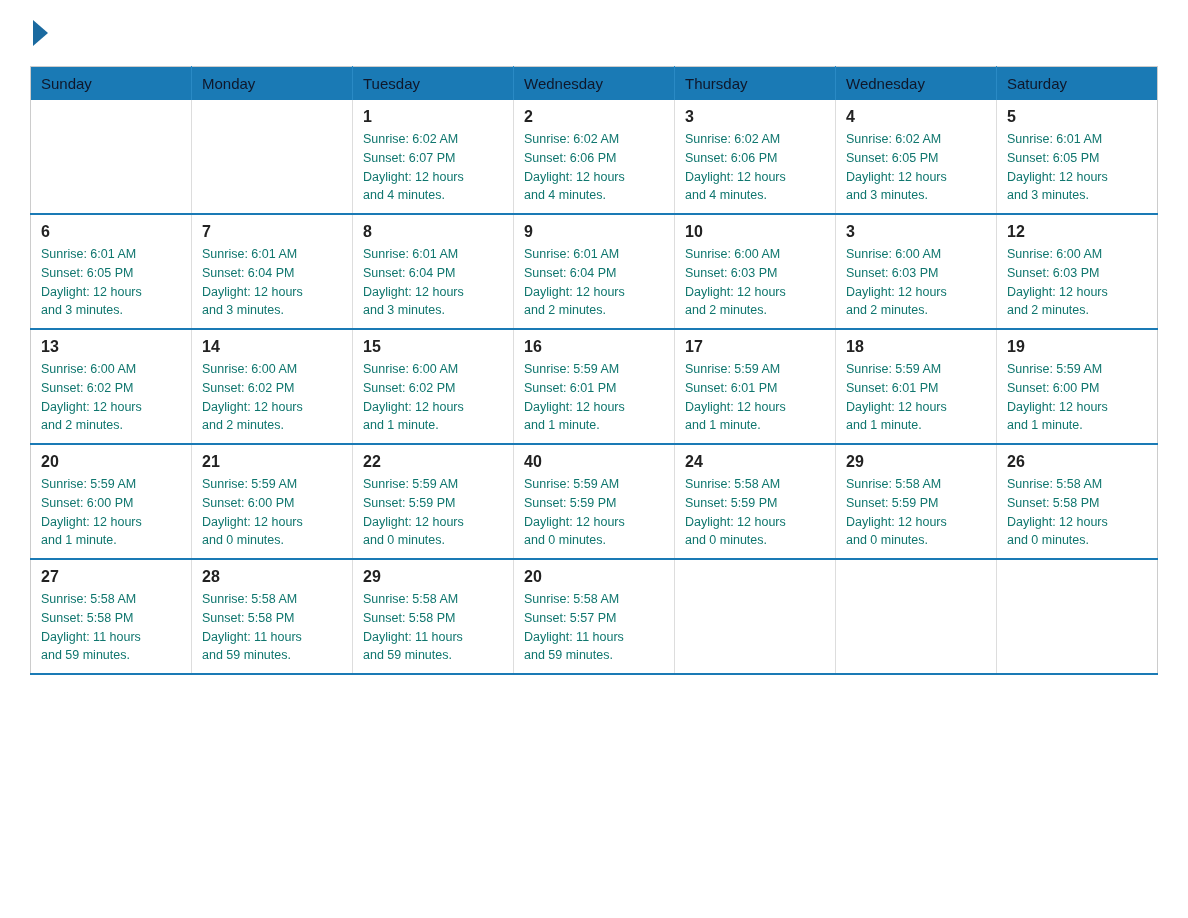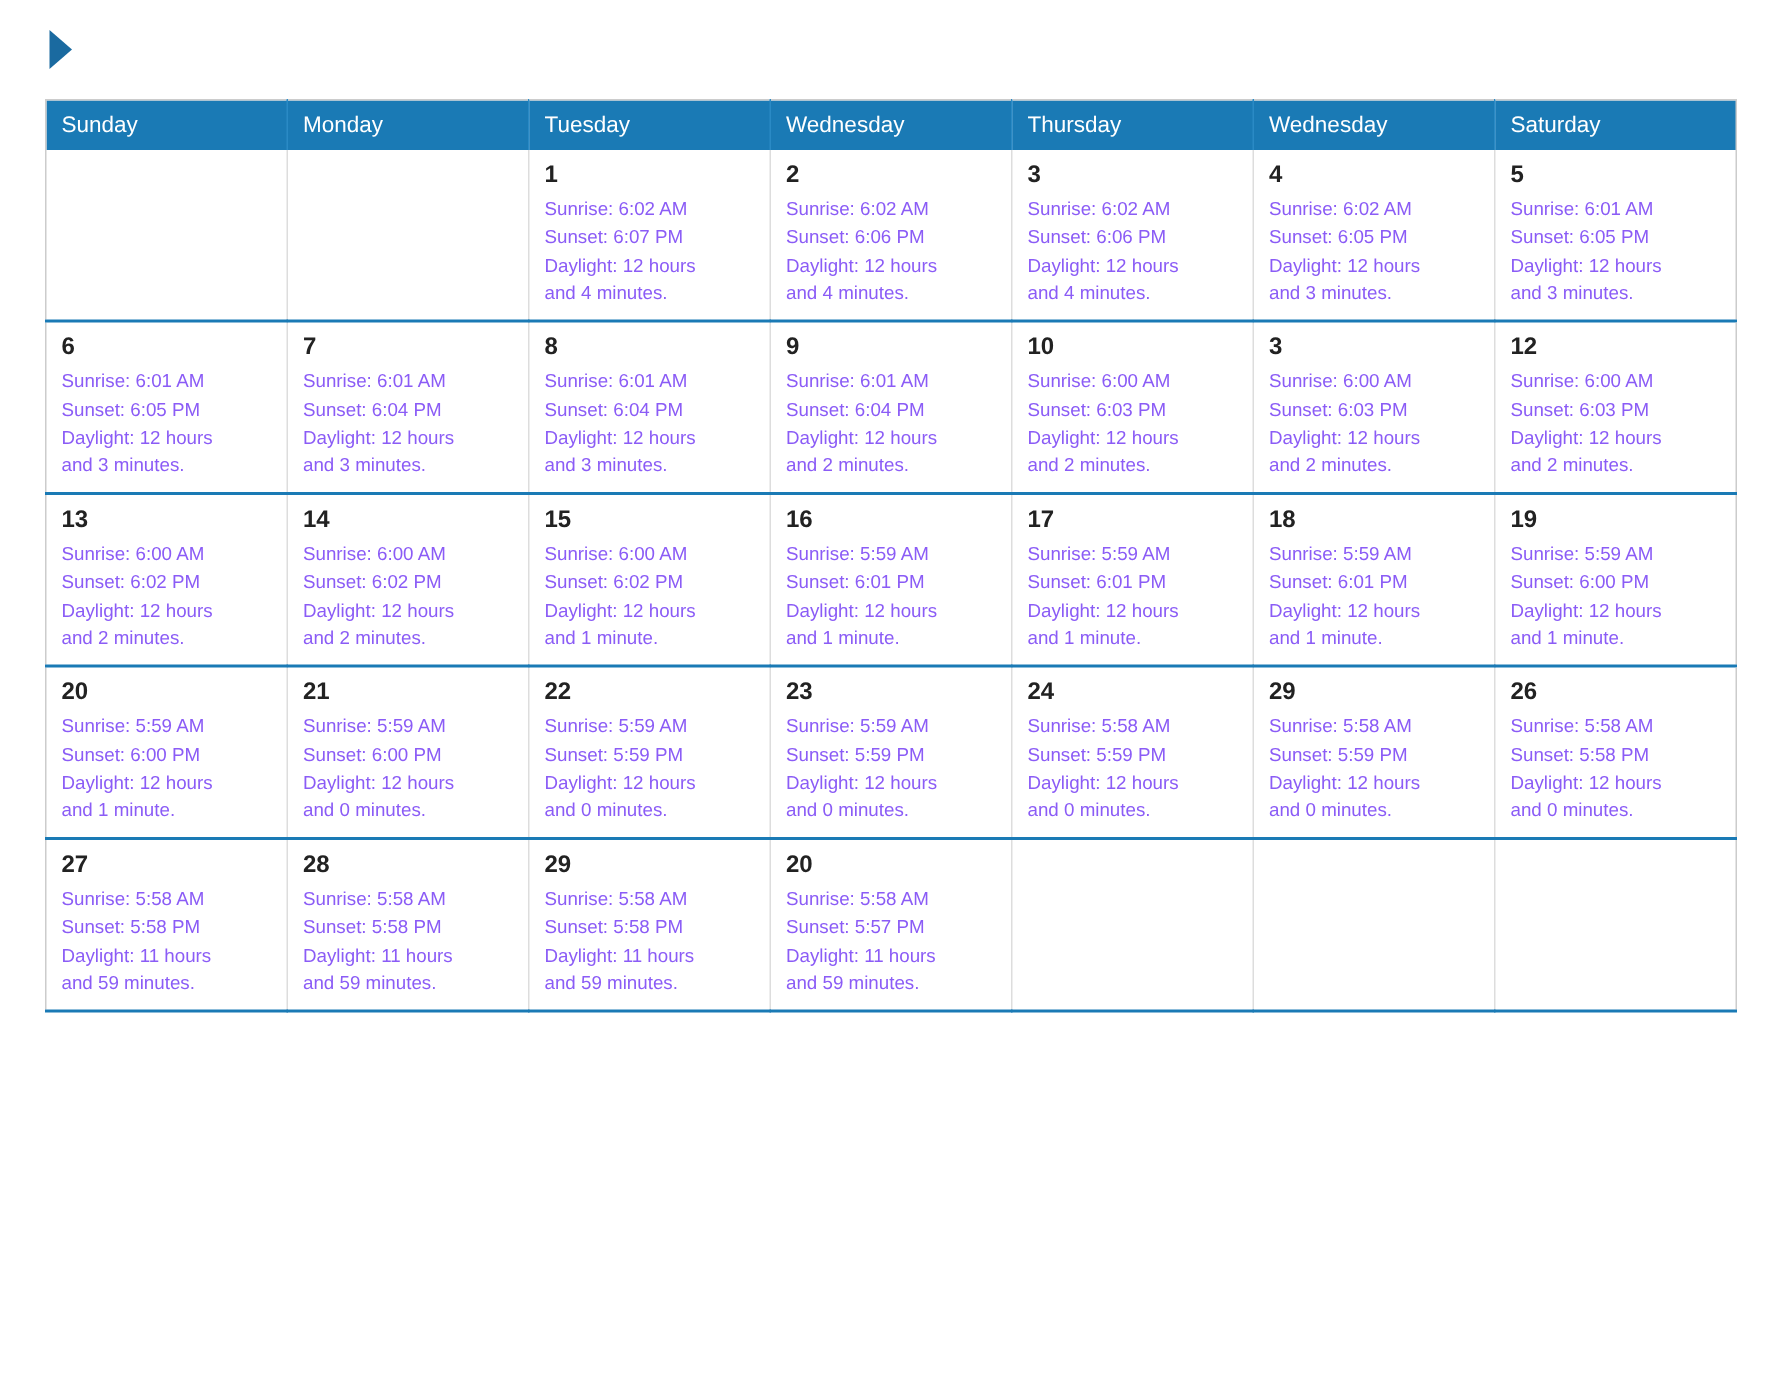--- a/index.html
+++ b/index.html
@@ -65,21 +65,21 @@
       width: 100%;
       border-collapse: collapse;
       border: 1px solid #ccc;
     }
 
     .calendar-table thead tr {
       background-color: #1a7ab5;
     }
 
     .calendar-table thead th {
-      color: #ffffff;
+      color: #0f172a;
       font-size: 15px;
       font-weight: normal;
       padding: 8px 10px;
       text-align: left;
       border-right: 1px solid #2a8ac5;
     }
 
     .calendar-table thead th:last-child {
       border-right: none;
     }
@@ -106,21 +106,21 @@
     .day-number {
       font-size: 16px;
       font-weight: bold;
       color: #222;
       display: block;
       margin-bottom: 4px;
     }
 
     .day-info {
       font-size: 12.5px;
-      color: #8b5cf6;
+      color: #0f766e;
       line-height: 1.5;
     }
   </style>
 </head>
 <body>
 
 <div class="header">
   <div class="logo">
     <div class="logo-wrapper">
       <div class="logo-general">
@@ -306,21 +306,21 @@
 and 0 minutes.</div>
         </td>
         <td>
           <span class="day-number">22</span>
           <div class="day-info" style="white-space: pre-line;">Sunrise: 5:59 AM
 Sunset: 5:59 PM
 Daylight: 12 hours
 and 0 minutes.</div>
         </td>
         <td>
-          <span class="day-number">23</span>
+          <span class="day-number">40</span>
           <div class="day-info" style="white-space: pre-line;">Sunrise: 5:59 AM
 Sunset: 5:59 PM
 Daylight: 12 hours
 and 0 minutes.</div>
         </td>
         <td>
           <span class="day-number">24</span>
           <div class="day-info" style="white-space: pre-line;">Sunrise: 5:58 AM
 Sunset: 5:59 PM
 Daylight: 12 hours

